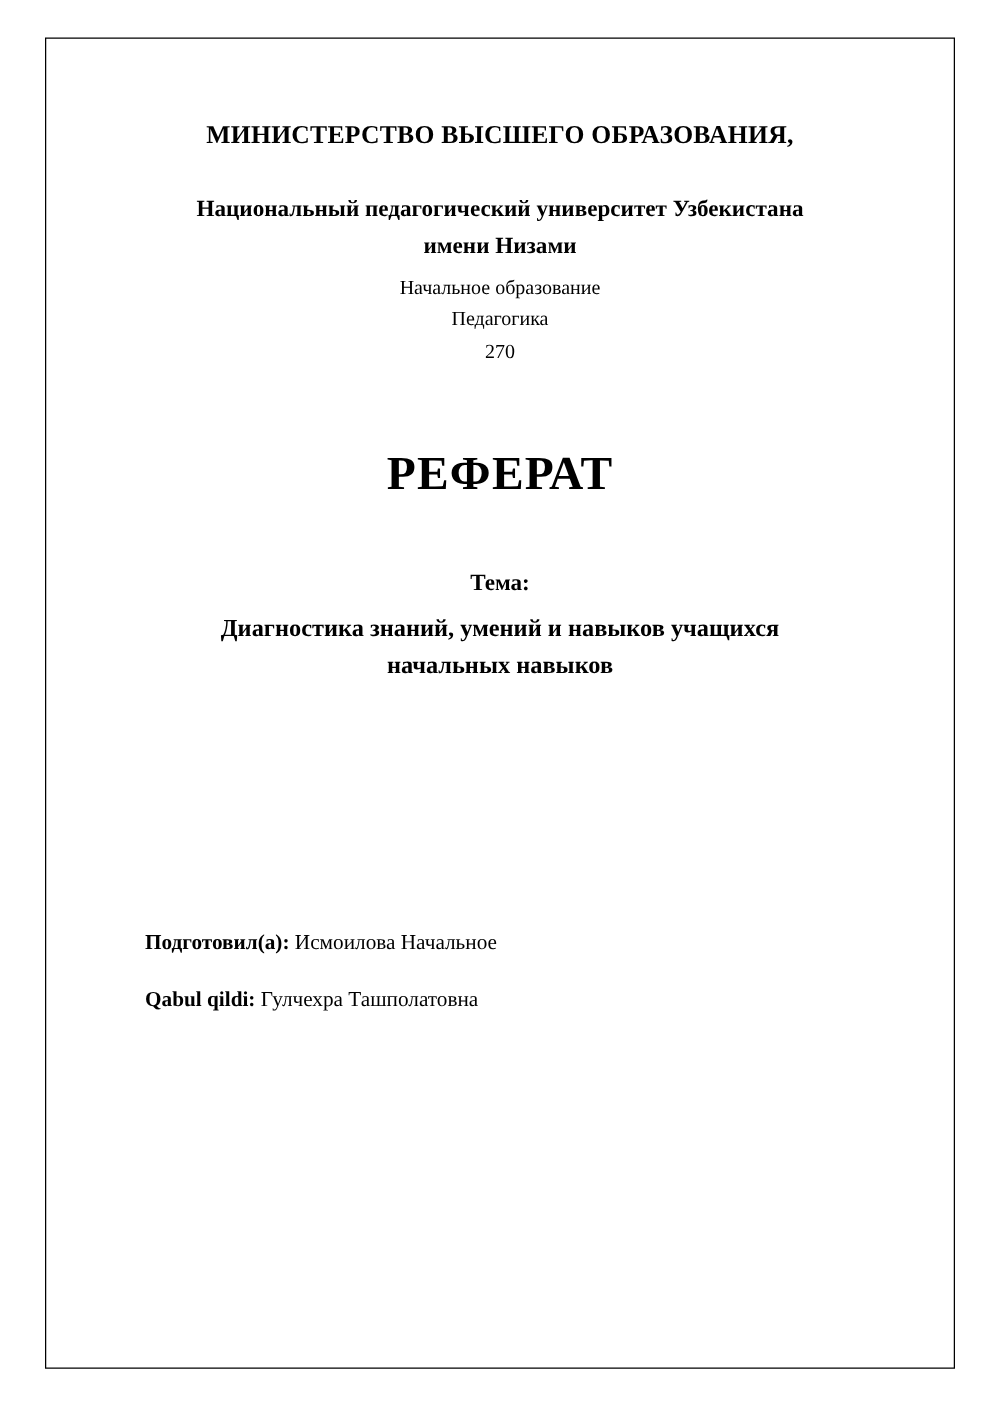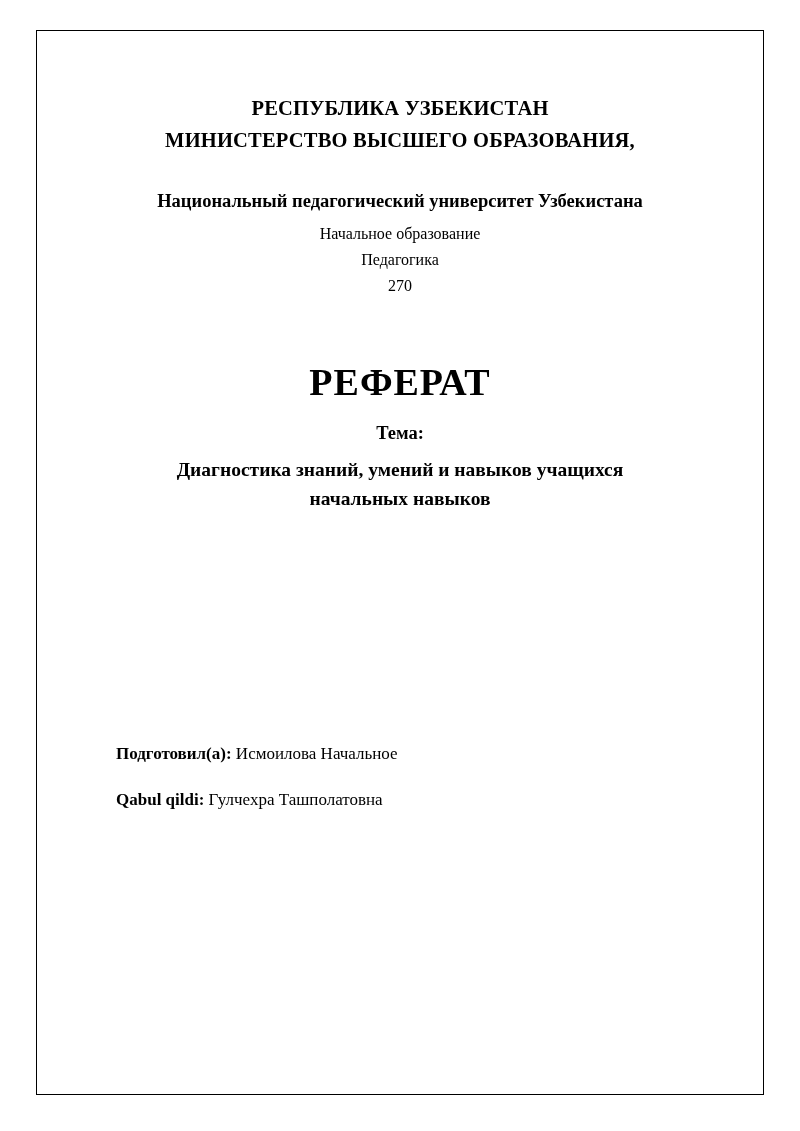--- a/index.html
+++ b/index.html
@@ -75,21 +75,21 @@
   }
 
   .doc-type {
     margin-top: 62px;
     font-weight: bold;
     font-size: 38px;
     letter-spacing: 1px;
   }
 
   .topic-label {
-    margin-top: 19px;
+    margin-top: 56px;
     font-weight: bold;
     font-size: 18.5px;
   }
 
   .topic-title {
     margin-top: 11px;
     font-weight: bold;
     font-size: 19.5px;
     line-height: 1.5;
     padding: 0 8px;
@@ -120,26 +120,26 @@
 </head>
 <body>
 
 <div class="page">
 
   <div class="page-border"></div>
 
   <div class="content">
 
     <div class="org-block">
-      <span class="org-line">РЕСПУБЛИКА УЗБЕКИСТАН</span>
       <span class="org-line">МИНИСТЕРСТВО ВЫСШЕГО ОБРАЗОВАНИЯ,</span>
     </div>
 
     <div class="univ-block">
       <span class="univ-line">Национальный педагогический университет Узбекистана</span>
+      <span class="univ-line">имени Низами</span>
     </div>
 
     <div class="meta-block">
       <span class="meta-line">Начальное образование</span>
       <span class="meta-line">Педагогика</span>
       <span class="meta-line">270</span>
     </div>
 
     <div class="doc-type">РЕФЕРАТ</div>
 

